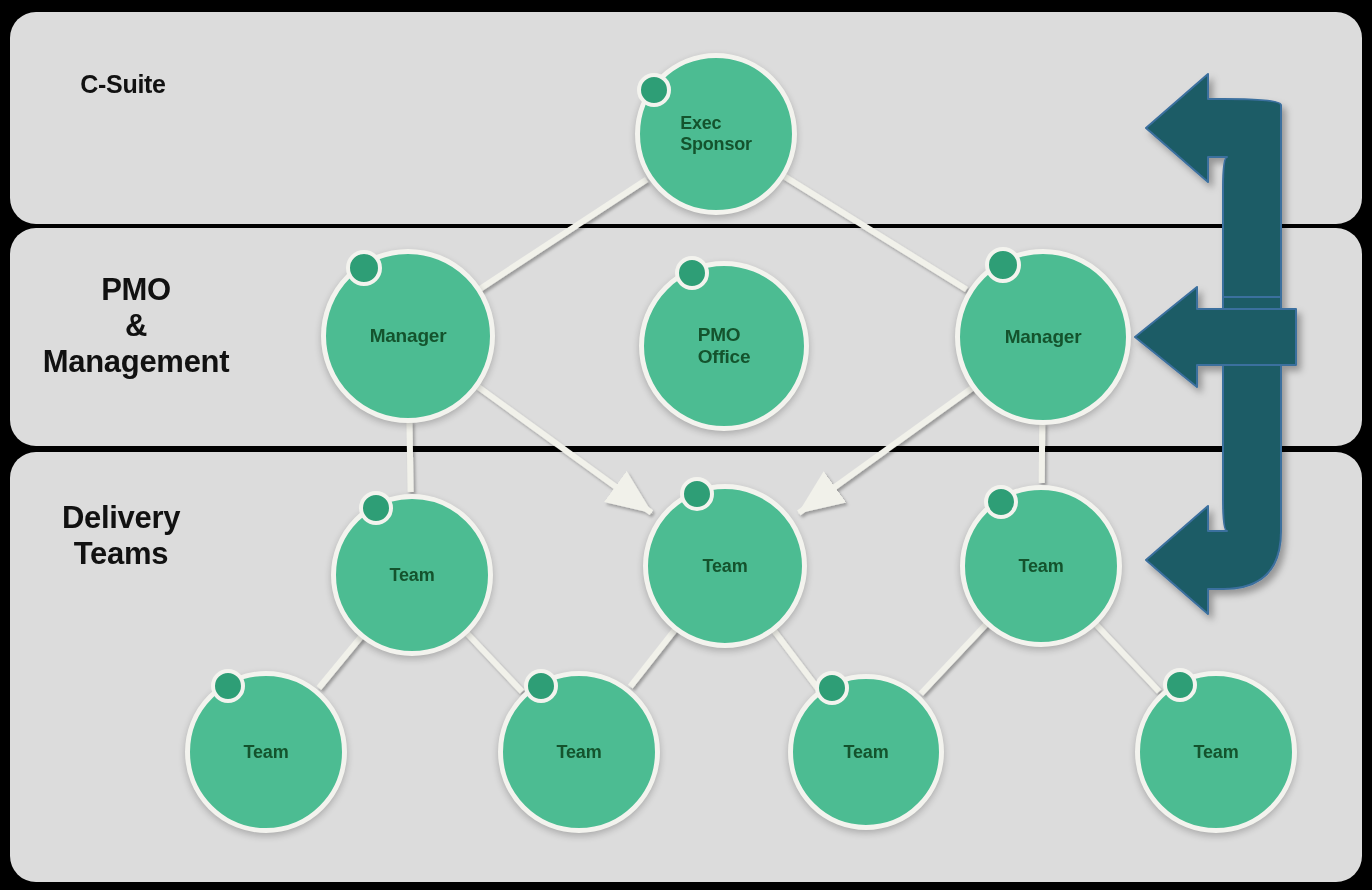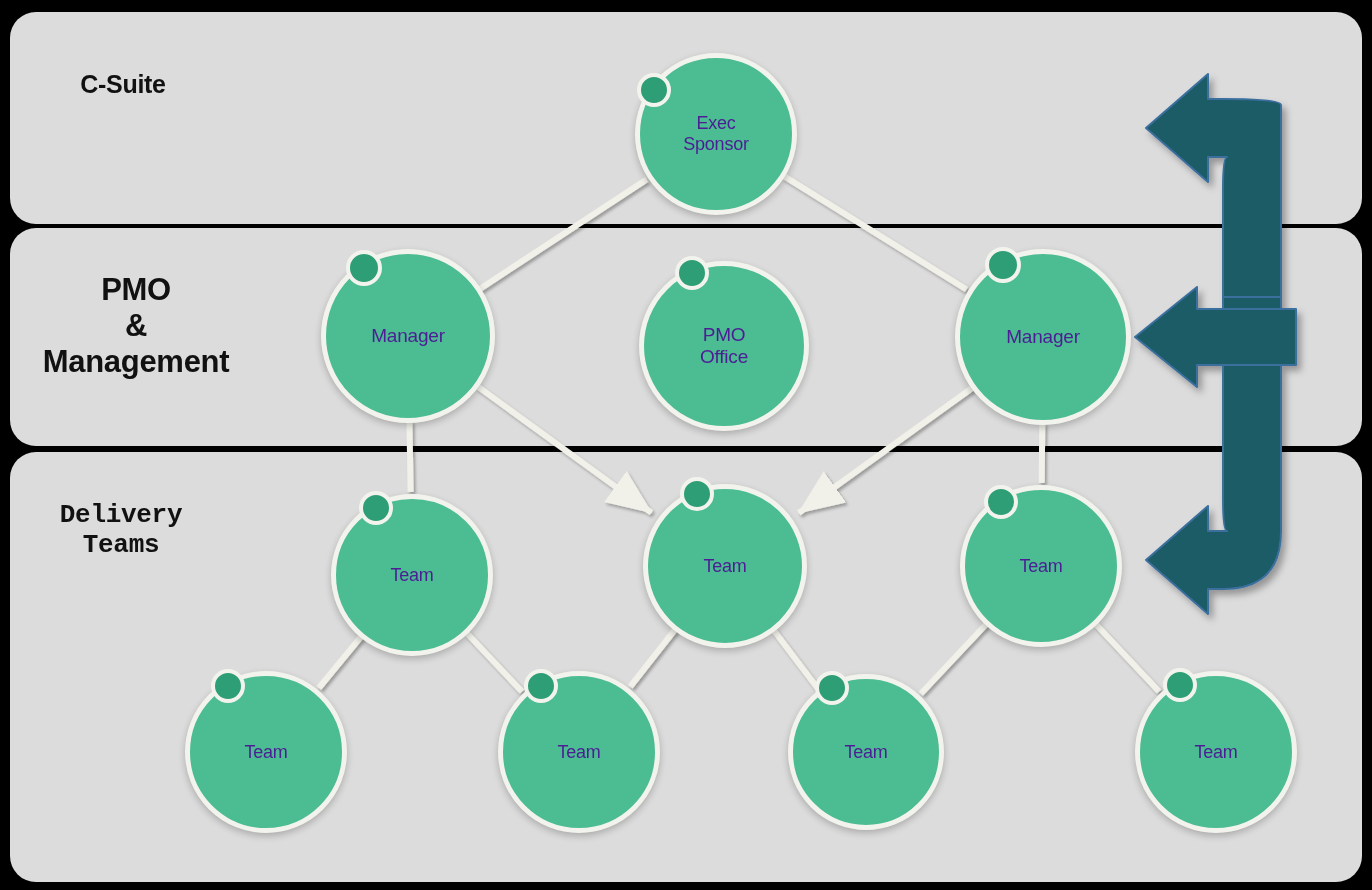--- a/index.html
+++ b/index.html
@@ -45,23 +45,23 @@
     border-radius: 50%;
     background: #4cbc92;
     border: 5px solid #f3f3ee;
     box-sizing: border-box;
     box-shadow: 0 3px 7px rgba(0,0,0,0.22);
     display: flex;
     align-items: center;
     justify-content: center;
   }
   .node-label {
-    color: #4c1d95;
-    font-weight: normal;
-    text-align: center;
+    color: #14532d;
+    font-weight: bold;
+    text-align: left;
     line-height: 1.14;
     white-space: pre-line;
     letter-spacing: -0.2px;
     user-select: none;
   }
   .node-dot {
     position: absolute;
     border-radius: 50%;
     background: #2e9e76;
     border: 4px solid #f3f3ee;
@@ -74,21 +74,21 @@
 <div id="stage">
 
   <div id="bands">
       <div class="band" style="left: 10px; top: 12px; width: 1352px; height: 212px; background: rgb(220, 220, 220);"></div>
       <div class="band-label" style="left: 18px; top: 70px; width: 210px; font-size: 25px; color: rgb(17, 17, 17);">C-Suite</div>
       <div class="band" style="left: 10px; top: 228px; width: 1352px; height: 218px; background: rgb(220, 220, 220);"></div>
       <div class="band-label" style="left: 8px; top: 272px; width: 256px; font-size: 31px; color: rgb(17, 17, 17);">PMO
 &amp;
 Management</div>
       <div class="band" style="left: 10px; top: 452px; width: 1352px; height: 430px; background: rgb(220, 220, 220);"></div>
-      <div class="band-label" style="left: 10px; top: 500px; width: 222px; font-size: 26px; color: rgb(17, 17, 17); font-family: Liberation Mono, monospace;">Delivery
+      <div class="band-label" style="left: 10px; top: 500px; width: 222px; font-size: 31px; color: rgb(17, 17, 17);">Delivery
 Teams</div>
     </div>
 
   <svg id="links" viewBox="0 0 1372 890" xmlns="http://www.w3.org/2000/svg">
     <defs>
       <marker id="ah" markerWidth="9" markerHeight="9" refX="7.4" refY="3.2" orient="auto" markerUnits="strokeWidth">
         <path d="M0,0 L7.6,3.2 L0,6.4 z" fill="#f1f1ea"></path>
       </marker>
       <filter id="lineshadow" x="-30%" y="-30%" width="180%" height="180%">
         <feDropShadow dx="2" dy="2.5" stdDeviation="1.6" flood-color="#000000" flood-opacity="0.30"></feDropShadow>

